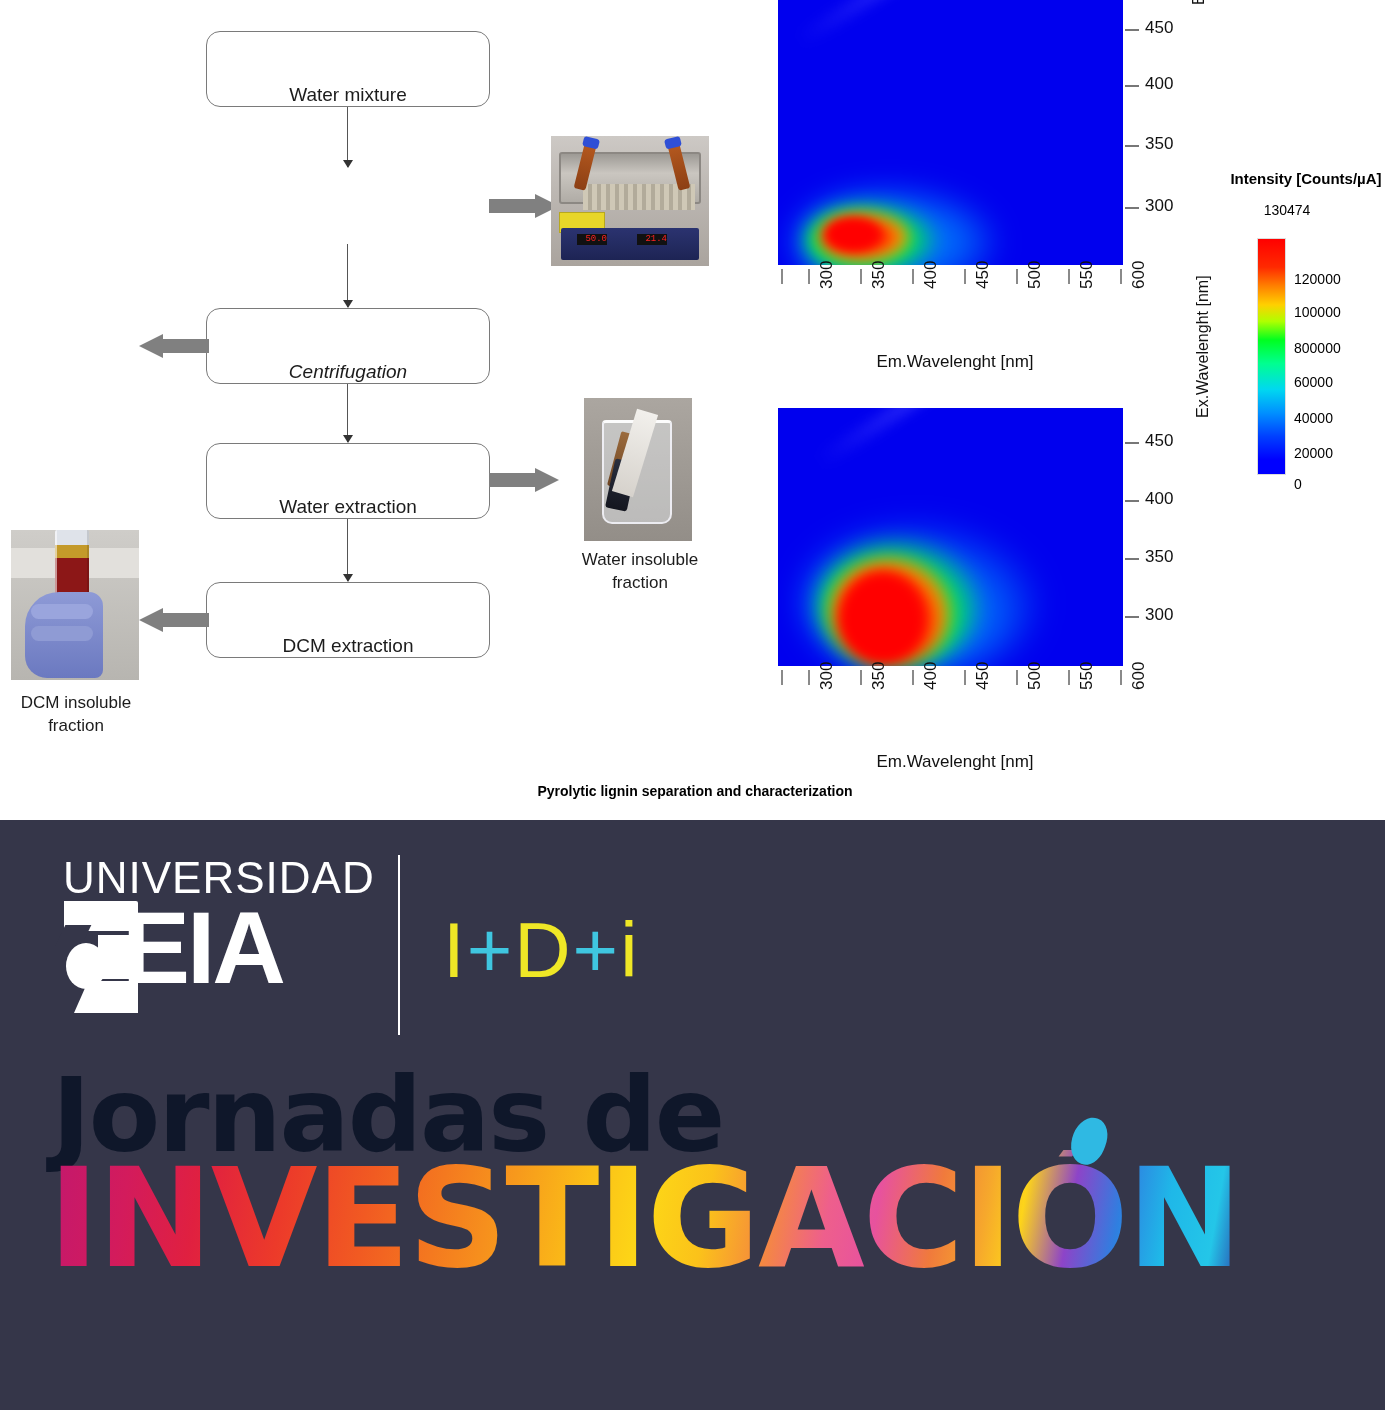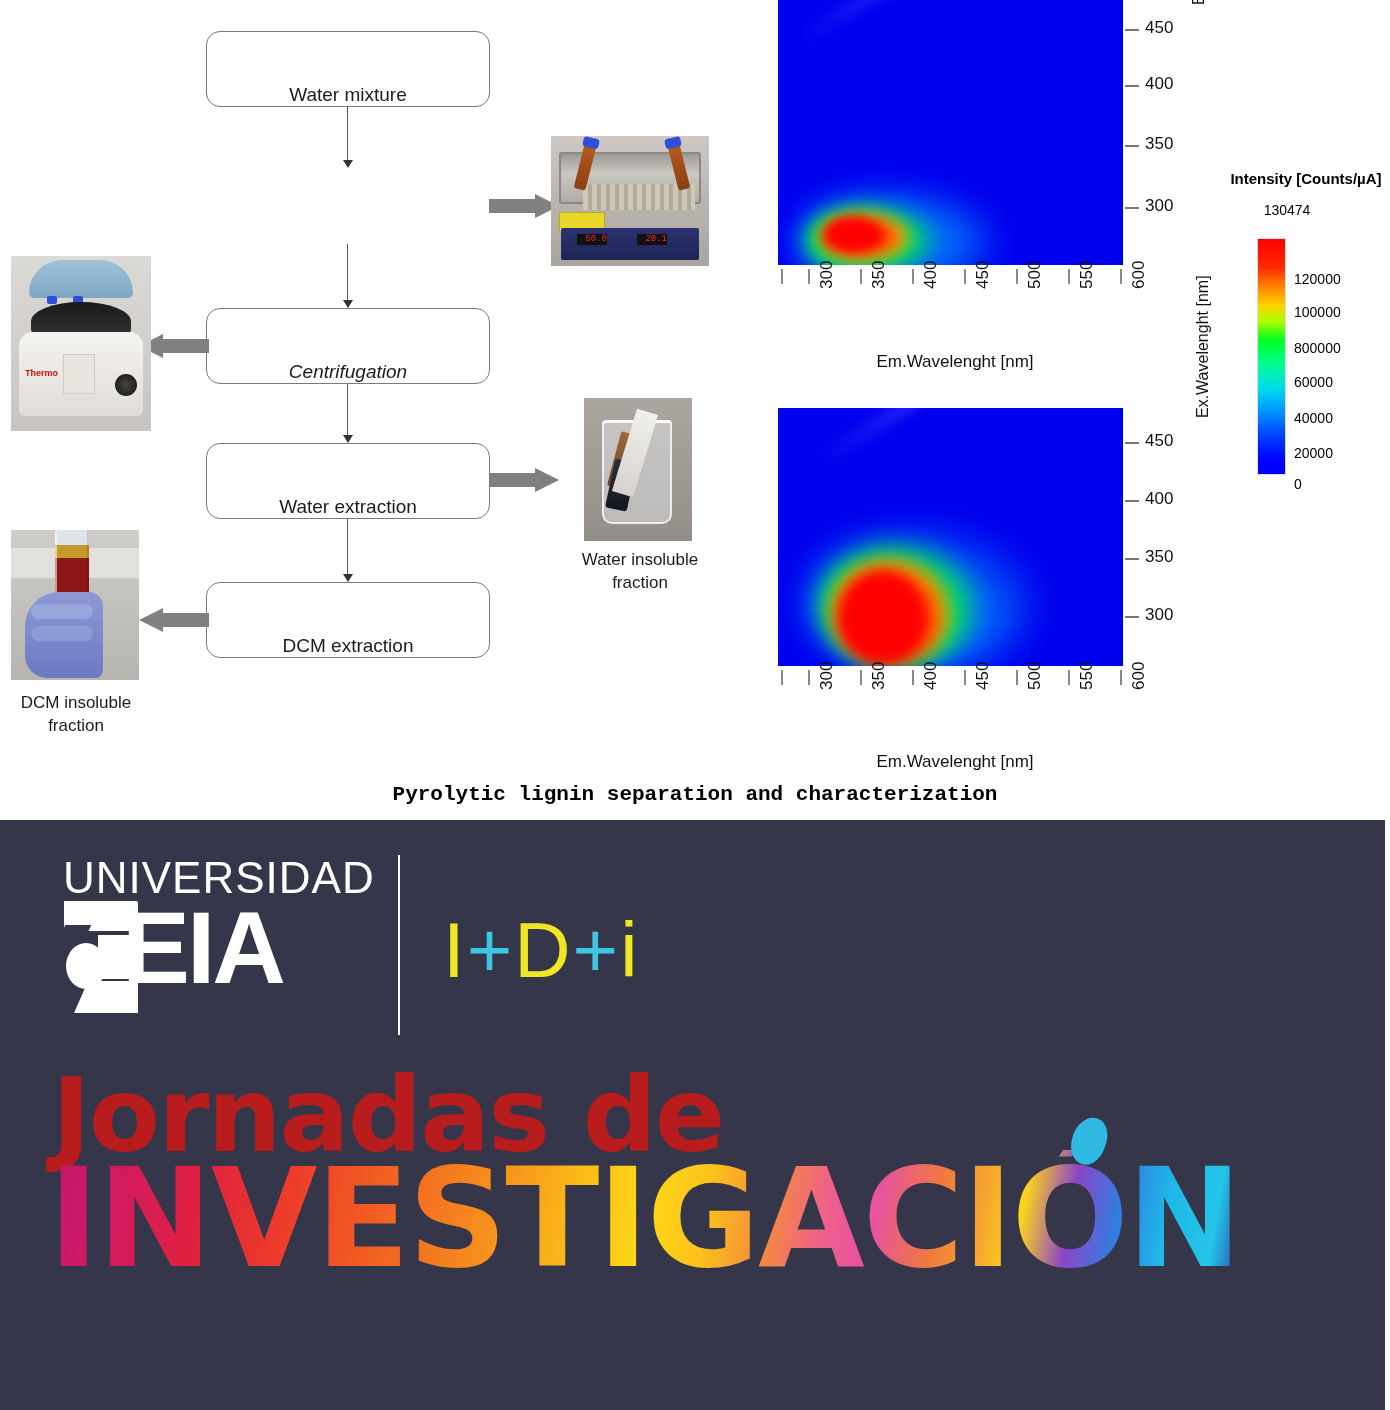--- a/index.html
+++ b/index.html
@@ -137,21 +137,21 @@
 
   
   .photo-caption { position:absolute; text-align:center; font-size:17px; color:#1c1c1c;
       line-height:1.35; font-family:"Liberation Sans", sans-serif; }
   #cap-water-insoluble { left:560px; top:549px; width:160px; }
   #cap-dcm-insoluble   { left:0px;   top:692px; width:152px; }
 
   
   #figure-caption {
     position:absolute; left:0; top:783px; width:1390px; text-align:center;
-    font-family:Liberation Mono, monospace; font-weight:bold; font-size:21px; color:#000;
+    font-family:Liberation Sans, sans-serif; font-weight:bold; font-size:14px; color:#000;
   }
 
   
   .eem { position:absolute; }
   .eem .plot { position:absolute; left:0; top:0; overflow:hidden; background:#0000ee; }
   .eem .blob { position:absolute; border-radius:50%; filter:blur(11px); }
   .eem .ridge { position:absolute; background:linear-gradient(90deg, rgba(40,40,255,0), rgba(70,70,255,.85), rgba(40,40,255,0));
                 filter:blur(7px); }
 
   
@@ -206,21 +206,21 @@
                             clip-path:polygon(22% 0, 100% 0, 100% 100%, 0 100%); }
   #logo-eia-text { position:absolute; left:62px; top:-4px; font-size:102px; line-height:1;
       color:#fff; font-weight:bold; letter-spacing:-3px; font-family:"Liberation Sans", sans-serif; }
   #logo-divider { position:absolute; left:398px; top:855px; width:2px; height:180px; background:#ffffff; }
   #logo-idi { position:absolute; left:443px; top:905px; font-size:78px; font-weight:300;
       font-family:"Liberation Sans", sans-serif; letter-spacing:2px; }
   #logo-idi .y { color:#efe726; }
   #logo-idi .c { color:#3fc6e0; }
 
   
-  #jornadas { position:absolute; left:52px; top:1063px; font-size:104px; color:#b91c1c;
+  #jornadas { position:absolute; left:52px; top:1063px; font-size:104px; color:#0f172a;
       font-family:"DejaVu Sans", sans-serif; font-weight:bold; letter-spacing:-2px; line-height:1; }
 
   
   #investigacion { position:absolute; left:48px; top:1150px; font-size:138px; font-weight:bold;
       font-family:"DejaVu Sans", sans-serif; letter-spacing:-2px; line-height:1;
       background-image: linear-gradient(100deg,
           #c2186e 0%, #d31b5c 7%, #e02040 13%, #ec3a2a 20%, #f15a22 27%,
           #f4791f 33%, #f79a1c 39%, #fbbf17 45%, #fdd717 50%,
           #fbc21a 55%, #f58b3c 60%, #ee5f8c 65%, #e7529e 69%,
           #f07a3c 74%, #f6a82c 78%, #fdd41a 81%, #8d44c8 85%,
@@ -278,34 +278,24 @@
 
     <div class="photo" id="photo-ultrasonic">
       <div class="tank">
           <div class="grid"></div>
         </div>
       <div class="tube-l"></div>
         <div class="tube-r"></div>
       <div class="label"></div>
       <div class="panel">
         <div class="seg a">50.0</div>
-        <div class="seg b">20.1</div>
-      </div>
-    </div>
-
-    <div class="photo" id="photo-centrifuge">
-      <div class="lid"></div>
-      <div class="cap-l"></div>
-        <div class="cap-r"></div>
-      <div class="rotor"></div>
-      <div class="body"></div>
-      <div class="door"></div>
-      <div class="brand">Thermo</div>
-      <div class="knob"></div>
-    </div>
+        <div class="seg b">21.4</div>
+      </div>
+    </div>
+
 
     <div class="photo" id="photo-beaker">
       <div class="glass"></div>
       <div class="brown"></div>
       <div class="dark"></div>
       <div class="paper"></div>
     </div>
 
     <div class="photo" id="photo-tube">
       <div class="bg-shelf"></div>

